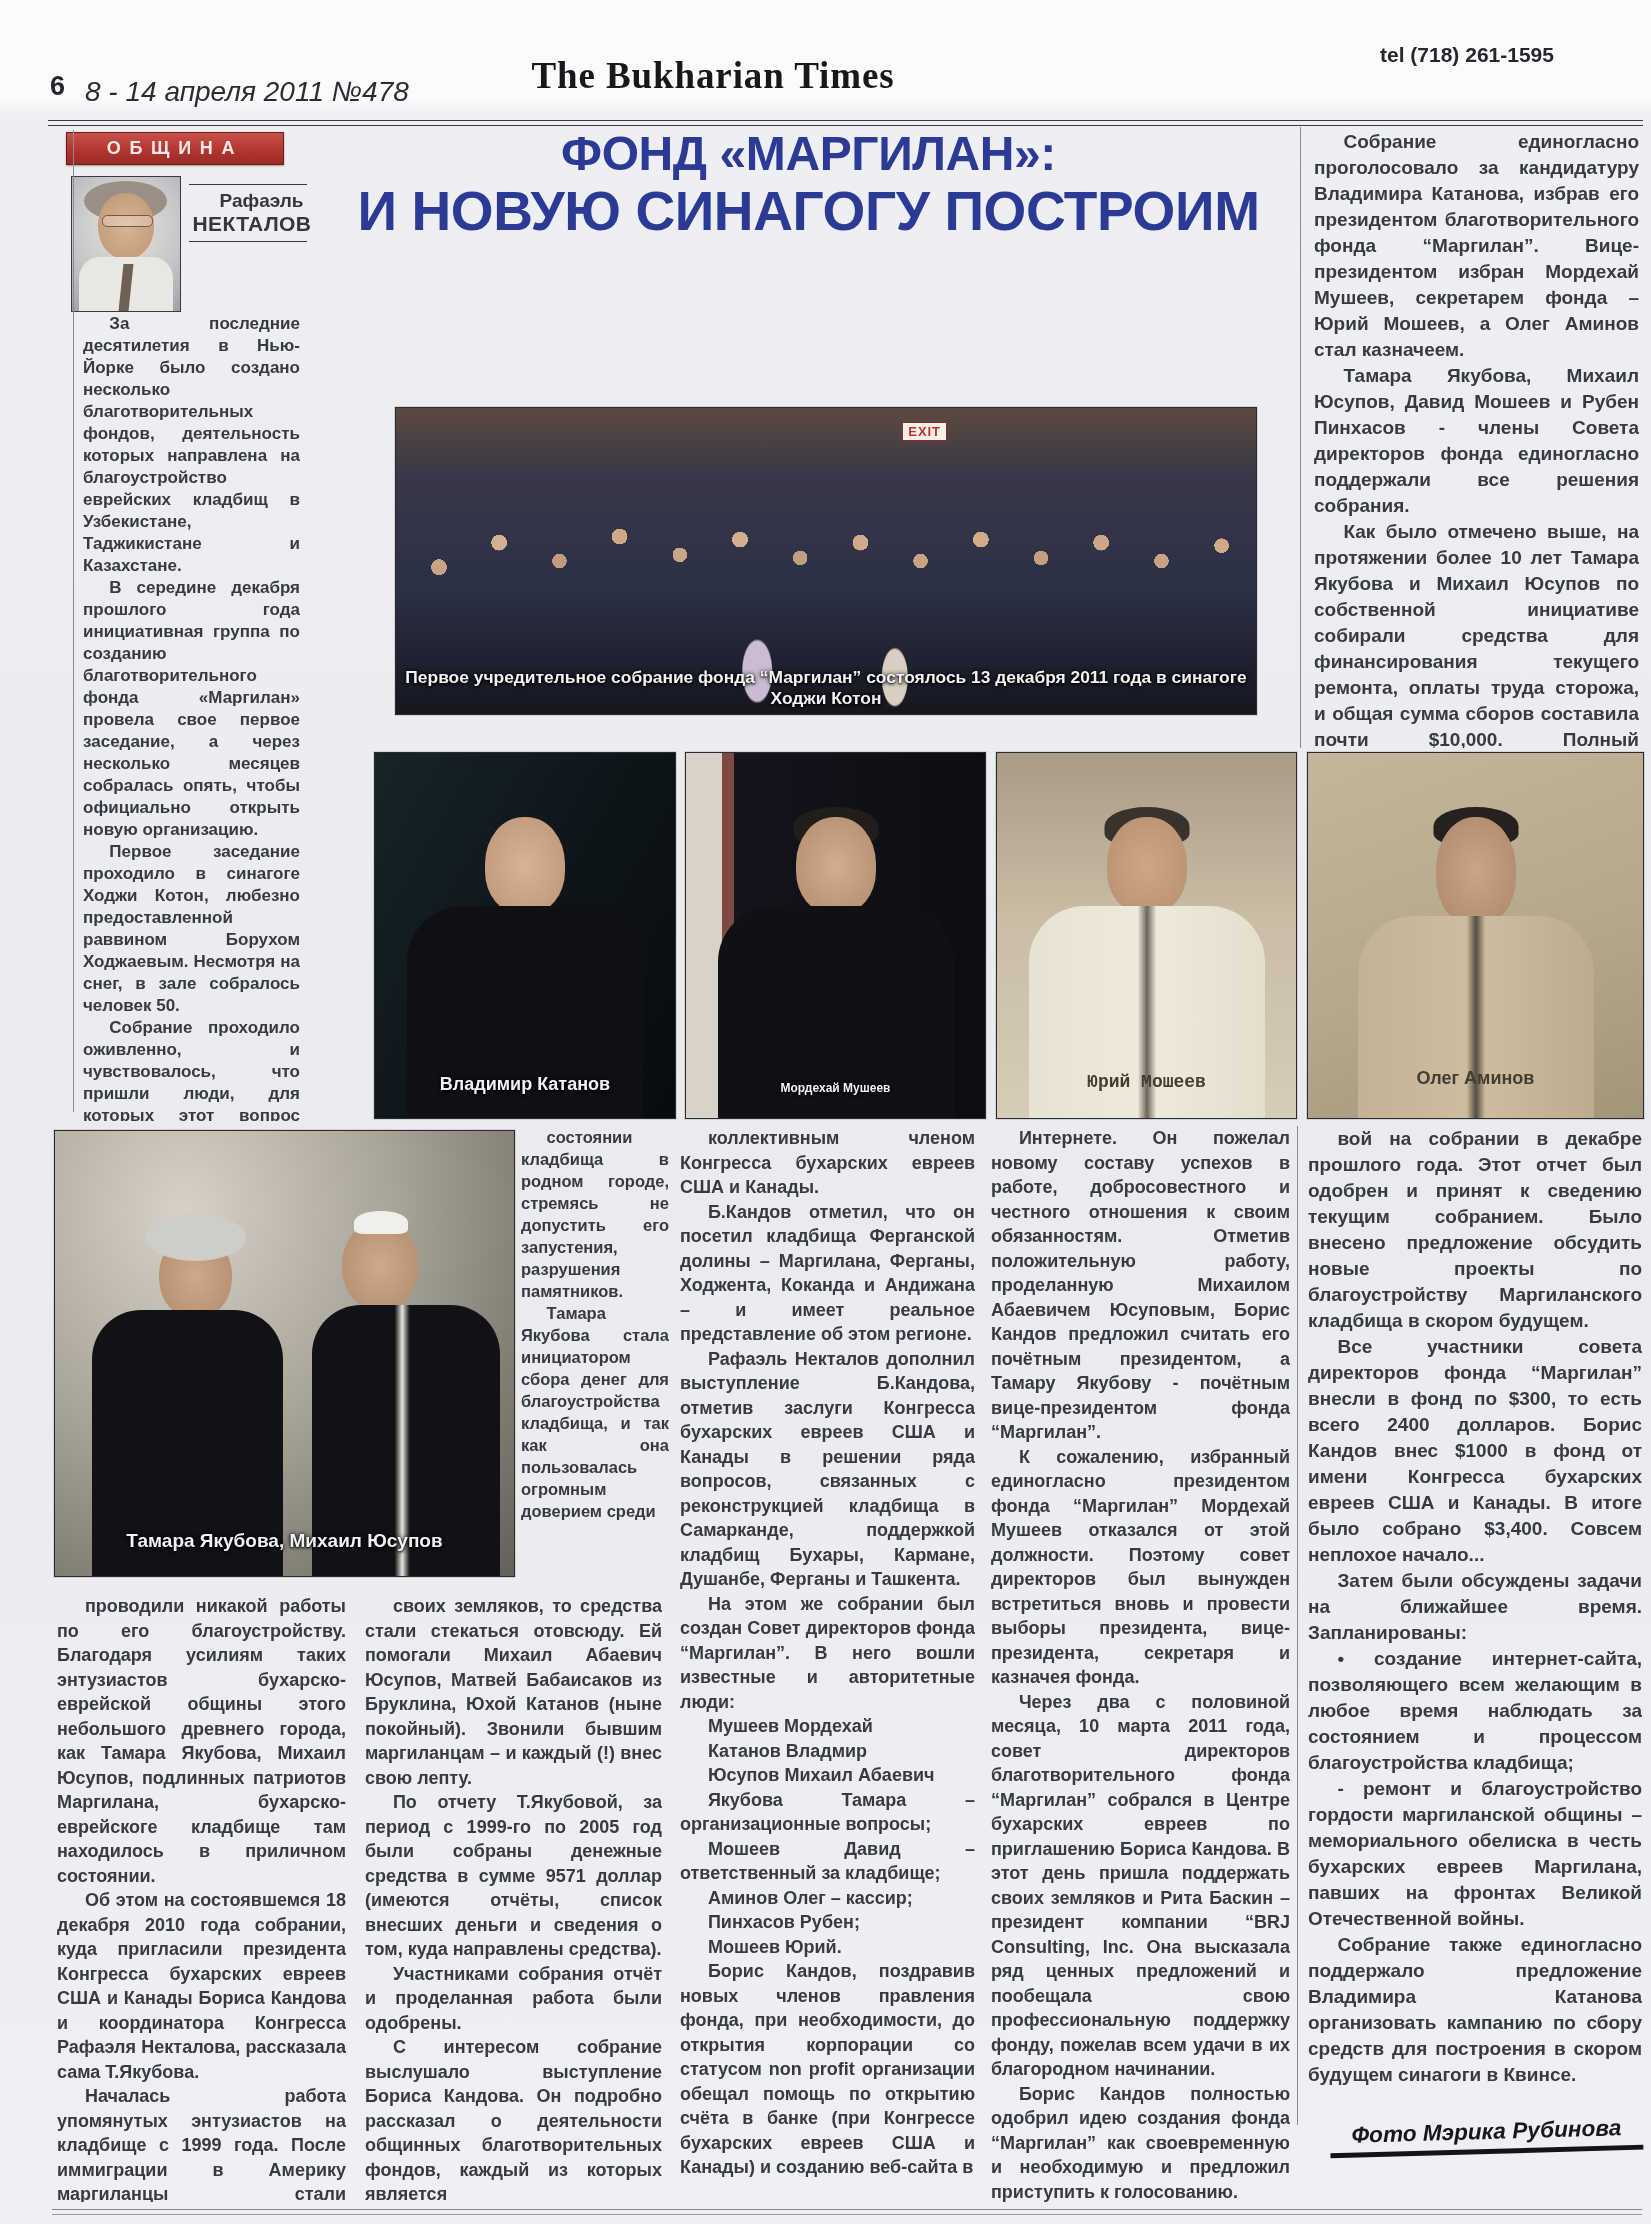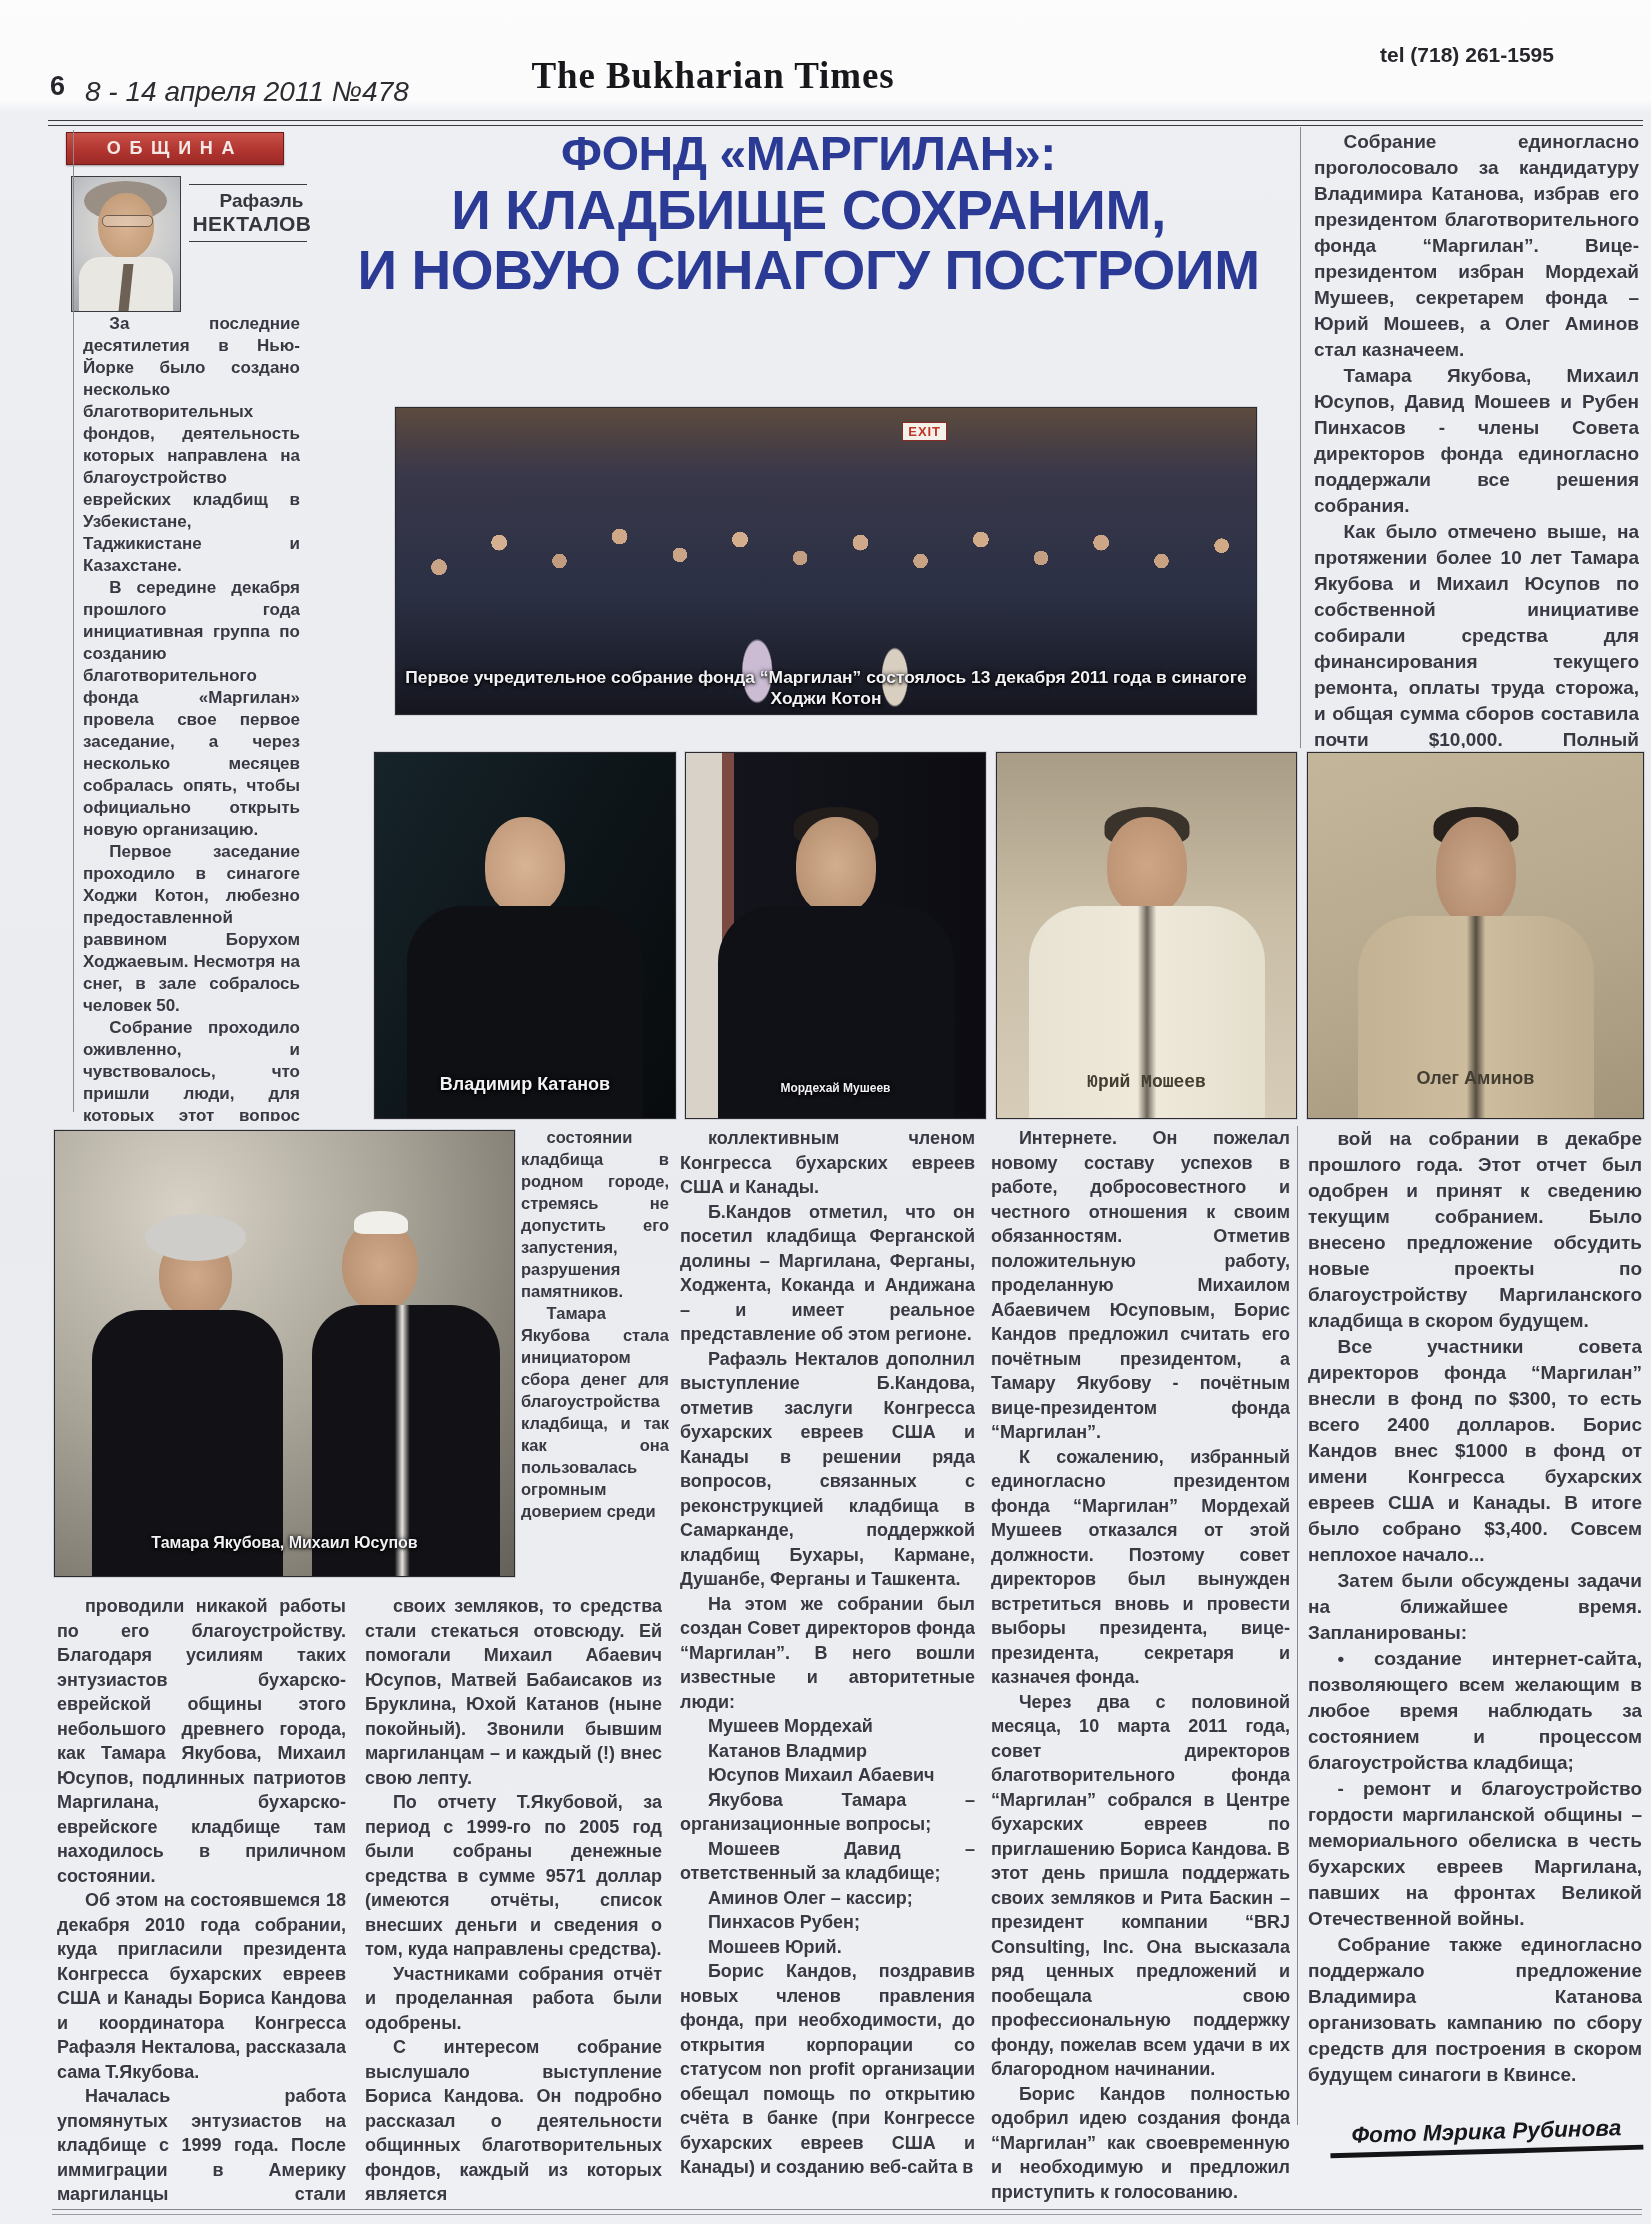--- a/index.html
+++ b/index.html
@@ -104,21 +104,20 @@
     <div class="shirt"></div>
     <div class="tie"></div>
   </div>
   <div class="abs author-name" style="left:189px;top:184px;width:111px;">
     <div class="l1">Рафаэль</div>
     <div class="l2">НЕКТАЛОВ</div>
   </div>
 
   <div class="abs headline" style="left:313px;top:127px;width:991px;">
     <div class="h1">ФОНД «МАРГИЛАН»:</div>
-    <div class="h2">И КЛАДБИЩЕ СОХРАНИМ,</div>
     <div class="h3">И НОВУЮ СИНАГОГУ ПОСТРОИМ</div>
   </div>
 
   <div class="abs photo group-photo" style="left:395px;top:407px;width:860px;height:306px;">
     <div class="exit-sign" style="right:309px;top:14px;">EXIT</div>
     <div class="caption-strip" style="bottom:5.2px;font-size:17.4px;">Первое учредительное собрание фонда “Маргилан” состоялось 13 декабря 2011 года в синагоге Ходжи Котон</div>
   </div>
 
   <div class="abs portrait" style="left:374px;top:752px;width:300px;height:365px;background:linear-gradient(120deg,#16242a 0%,#0d1418 55%,#080b0d 100%);">
     <div class="head" style="background:radial-gradient(#d8b394,#bb9474);"></div>
@@ -148,21 +147,21 @@
     <div class="fig">
       <div class="fhead" style="left:104px;top:103px;width:73px;height:85px;"></div>
       <div class="fhead" style="left:90px;top:83px;width:101px;height:47px;border-radius:50%;background:#cfcdc9;"></div>
       <div class="fbody" style="left:37px;top:179px;width:191px;height:266px;"></div>
     </div>
     <div class="fig">
       <div class="fhead" style="left:287px;top:90px;width:76px;height:90px;background:linear-gradient(180deg,#cba98b 0%,#c8a popup 0%,#c8a486 58%,#d8d4ce 60%,#d8d4ce 100%);"></div>
       <div class="fhead" style="left:299px;top:80px;width:54px;height:22.6px;border-radius:50% 50% 20% 20%;background:#f1efe9;"></div>
       <div class="fbody" style="left:257px;top:174px;width:188px;height:271px;background:linear-gradient(90deg,#121216 0%,#121216 44%,#e7e4de 48%,#121216 52%,#121216 100%);"></div>
     </div>
-    <div class="caption-strip" style="bottom:24px;font-size:16px;text-align:center;">Тамара Якубова, Михаил Юсупов</div>
+    <div class="caption-strip" style="bottom:24px;font-size:19px;text-align:center;">Тамара Якубова, Михаил Юсупов</div>
   </div>
 
   <div class="abs vrule" style="left:73px;top:130px;height:982px;"></div>
   <div class="abs vrule" style="left:1300px;top:127px;height:621px;"></div>
   <div class="abs vrule" style="left:1297px;top:1126px;height:999px;"></div>
   <div class="abs bottom-rule" style="left:52px;top:2209px;width:1590px;"></div>
 
   <div class="abs col c-left" style="left:83px;top:313px;height:808px;">
       <p>За последние десятилетия в Нью-Йорке было создано несколько благотворительных фондов, деятельность которых направлена на благоустройство еврейских кладбищ в Узбекистане, Таджикистане и Казахстане.</p>
       <p>В середине декабря прошлого года инициативная группа по созданию благотворительного фонда «Маргилан» провела свое первое заседание, а через несколько месяцев собралась опять, чтобы официально открыть новую организацию.</p>

